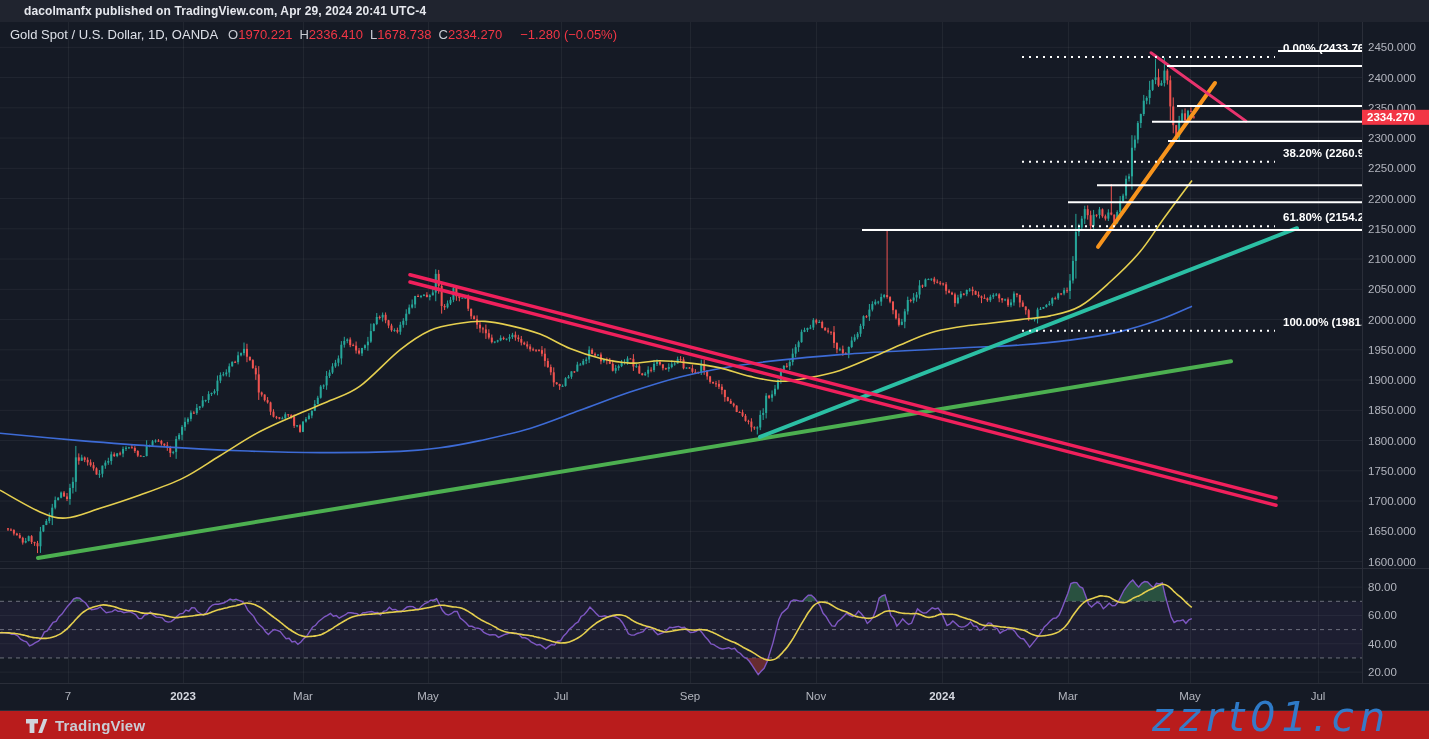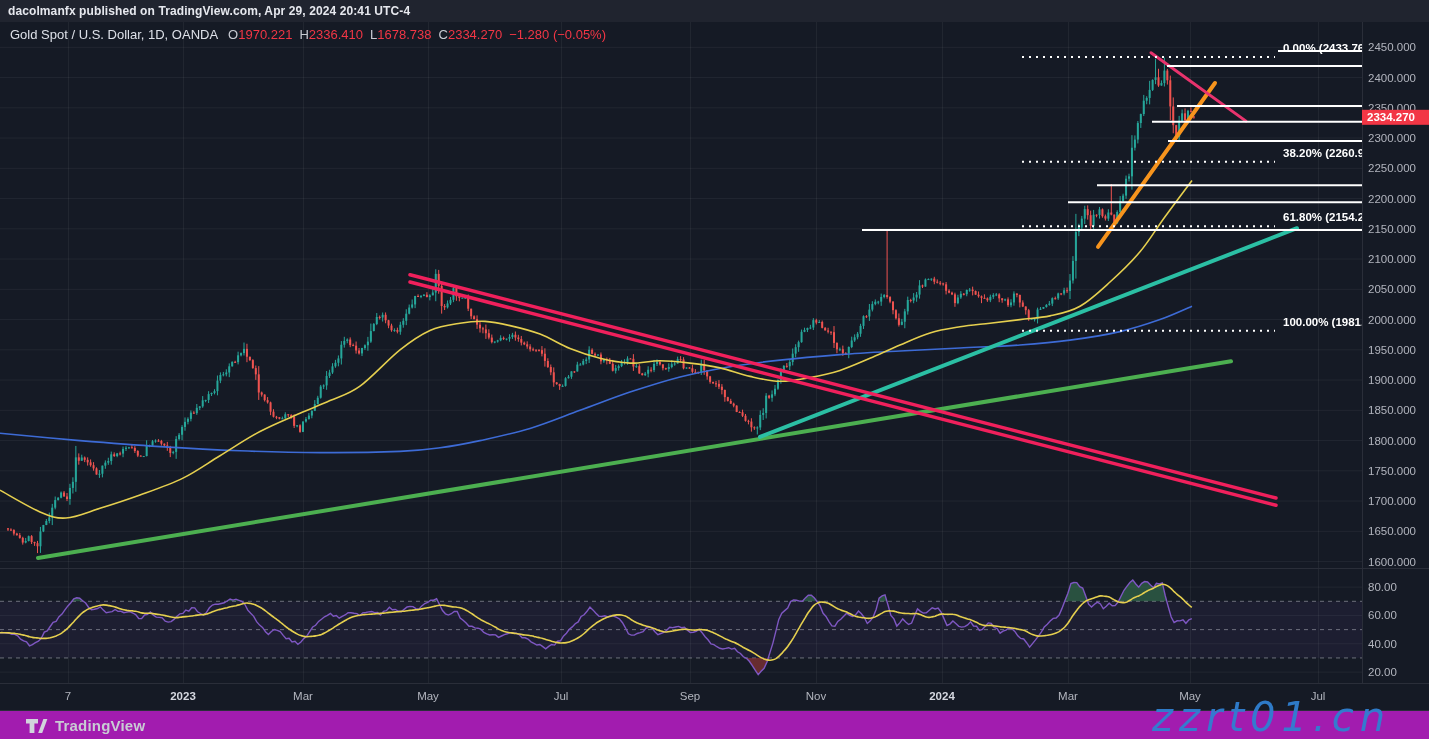--- a/index.html
+++ b/index.html
@@ -1,30 +1,30 @@
 <!DOCTYPE html>
 <html><head>
 <meta charset="utf-8">
 <style>
   html,body{margin:0;padding:0;background:#10131c;}
   .stage{position:relative;width:1429px;height:739px;overflow:hidden;background:#151a25;
          font-family:"Liberation Sans",sans-serif;-webkit-font-smoothing:antialiased;}
   .topbar{position:absolute;left:0;top:0;width:1429px;height:22px;background:#20242f;
           border-bottom:1px solid #2a2e39;display:flex;align-items:center;}
-  .topbar span{margin-left:8px;font-size:12px;font-weight:600;color:#e6e8ee;letter-spacing:.1px;}
+  .topbar span{margin-left:24px;font-size:12px;font-weight:600;color:#e6e8ee;letter-spacing:.1px;}
   .chart-wrap{position:absolute;left:0;top:0;width:1429px;height:739px;}
   #chart-svg{position:absolute;left:0;top:0;}
   .legend{position:absolute;left:10px;top:27px;height:15px;display:flex;align-items:center;
           font-size:13px;white-space:nowrap;z-index:5;}
   .legend .sym{color:#dde0e8;margin-right:10px;}
   .legend .pair{margin-right:7px;}
   .legend .k{color:#c8cbd3;}
   .legend .v{color:#f23645;}
-  .legend .chg{color:#f23645;margin-left:0;}
-  .footer{position:absolute;left:0;top:710px;width:1429px;height:29px;background:#a21caf;
+  .legend .chg{color:#f23645;margin-left:11px;}
+  .footer{position:absolute;left:0;top:710px;width:1429px;height:29px;background:#b91c1c;
           border-top:1px solid #2a2e39;display:flex;align-items:center;z-index:4;}
   .footer .tvlogo{margin-left:25px;display:inline-flex;align-items:center;}
   .footer .brand{margin-left:7px;font-size:15px;font-weight:700;color:#c9ccd4;letter-spacing:.2px;}
   .wm1{position:absolute;left:1178px;top:618px;width:250px;font-size:64px;line-height:68px;
        font-weight:900;font-style:italic;color:rgba(154,160,172,.88);z-index:6;
        font-family:"DejaVu Sans",sans-serif;letter-spacing:-2px;white-space:nowrap;}
   .wm2{position:absolute;left:1152px;top:694px;font-size:40px;font-weight:400;font-style:italic;
        color:rgba(47,127,209,.95);letter-spacing:6px;z-index:7;white-space:nowrap;
        font-family:"DejaVu Sans",sans-serif;}
 </style>

